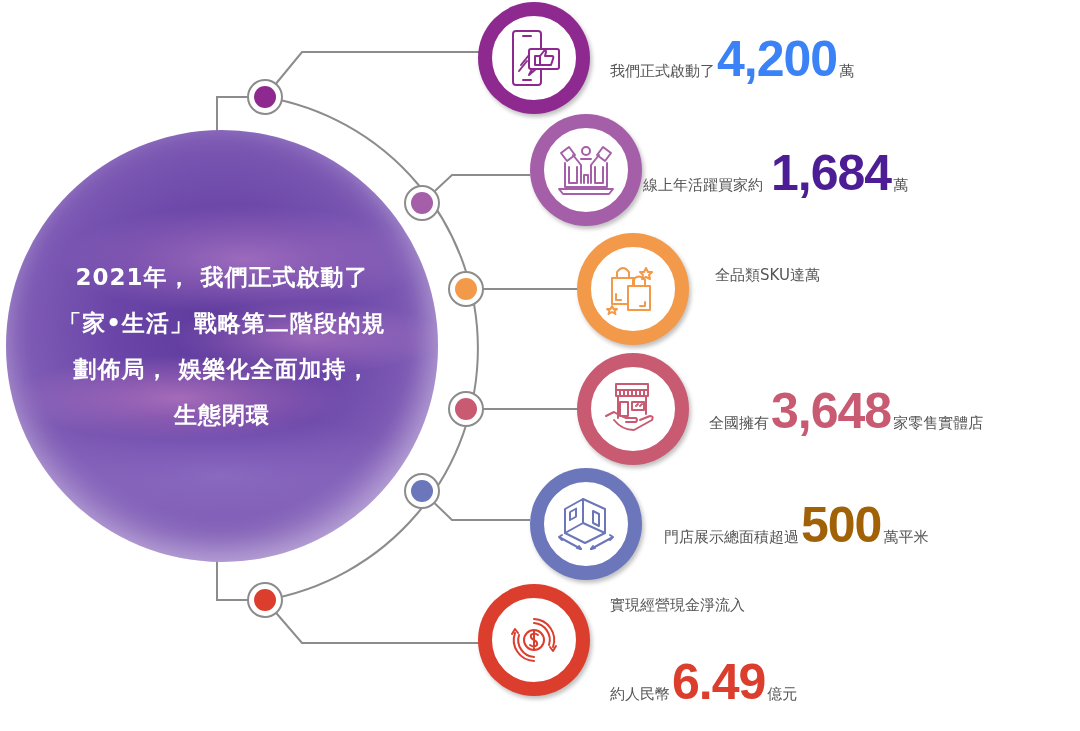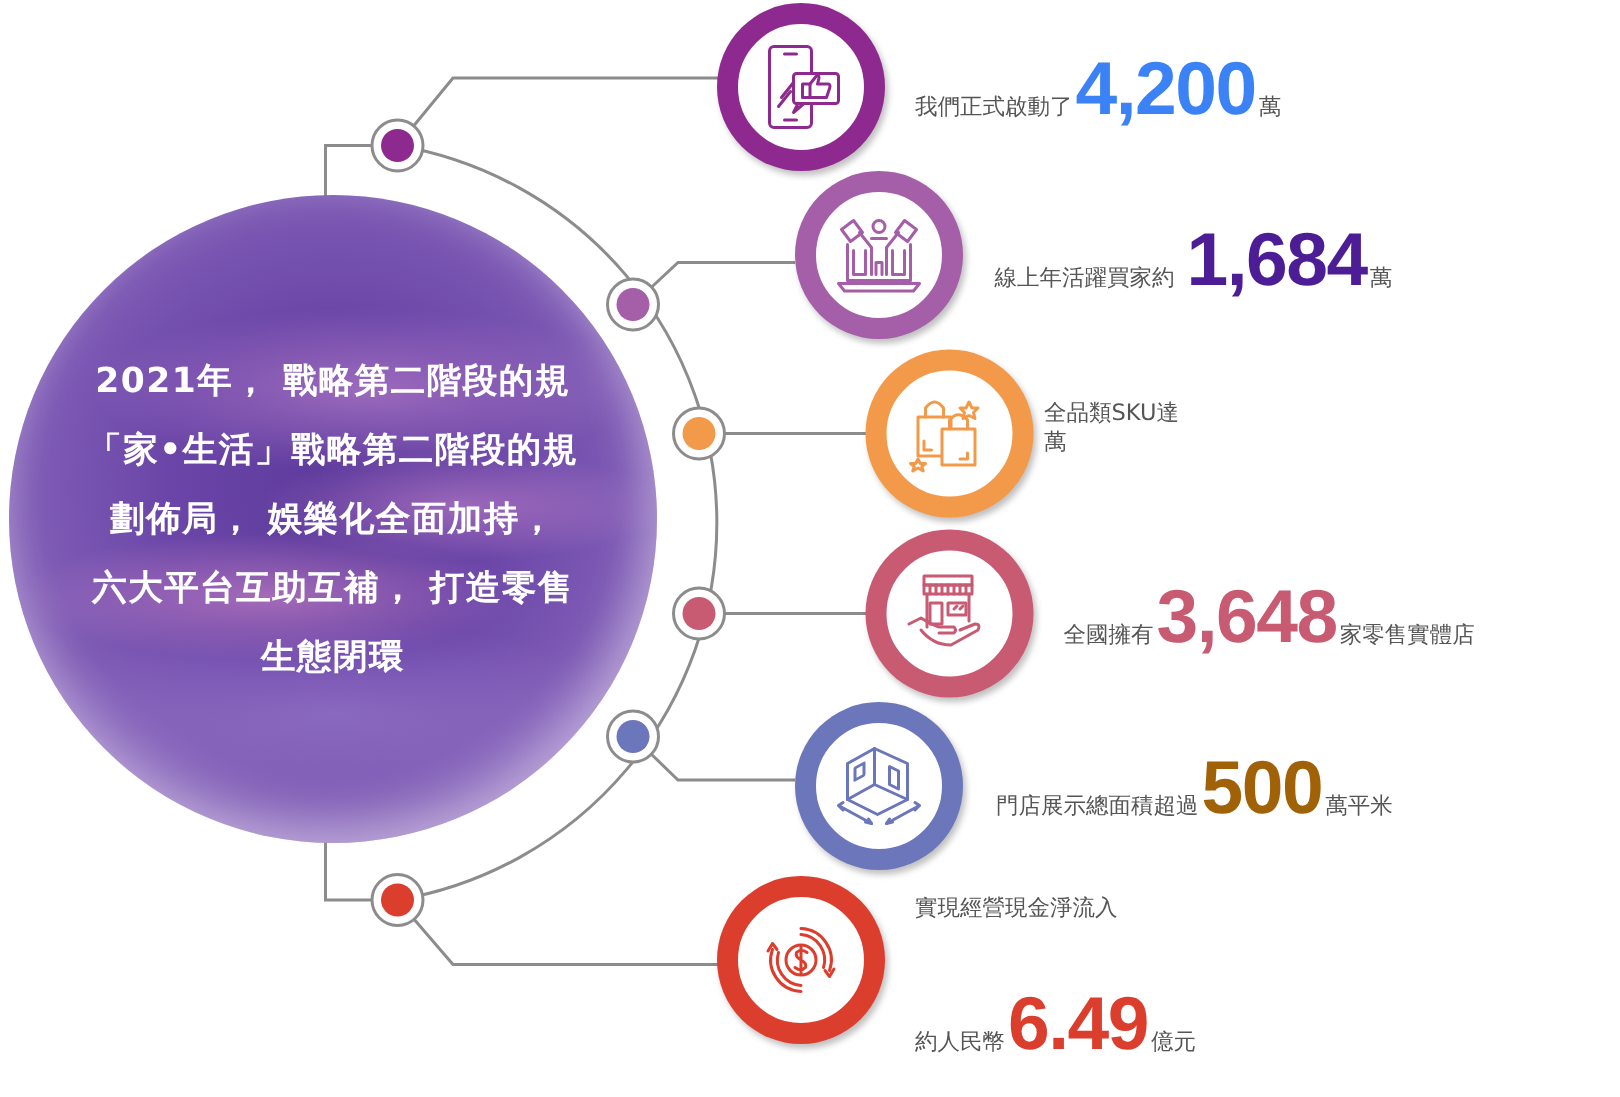--- a/index.html
+++ b/index.html
@@ -60,24 +60,23 @@
   <polyline points="265,97 302,52 480,52" fill="none" stroke="#8c8c8c" stroke-width="2"></polyline>
   <polyline points="422,203 452,175 530,175" fill="none" stroke="#8c8c8c" stroke-width="2"></polyline>
   <polyline points="466,289 578,289" fill="none" stroke="#8c8c8c" stroke-width="2"></polyline>
   <polyline points="466,409 578,409" fill="none" stroke="#8c8c8c" stroke-width="2"></polyline>
   <polyline points="422,491 452,520 530,520" fill="none" stroke="#8c8c8c" stroke-width="2"></polyline>
   <polyline points="265,600 302,643 480,643" fill="none" stroke="#8c8c8c" stroke-width="2"></polyline>
 </svg>
 
 <div class="sphere">
   <div class="sphere-text">
-    <span class="line bold">2021年， 戰略第二階段的規</span>
+    <span class="line bold">2021年， 我們正式啟動了</span>
     <span class="line bold">「家•生活」戰略第二階段的規</span>
     <span class="line bold">劃佈局， 娛樂化全面加持，</span>
-    <span class="line bold">六大平台互助互補， 打造零售</span>
     <span class="line bold">生態閉環</span>
   </div>
 </div>
 
 <div class="node" style="left:247px;top:79px;">
     <div class="dot" style="background:#8e2a8f"></div>
   </div>
 <div class="node" style="left:404px;top:185px;">
     <div class="dot" style="background:#a55fa8"></div>
   </div>
@@ -183,26 +182,26 @@
       <path d="M33 50 A17 17 0 0 1 18 28"></path>
     </svg>
   </div>
 </div>
 
 <div class="stat" style="left:610px;top:34px;">
   <span class="label">我們正式啟動了</span>
   <span class="num" style="color:#3b82f6">4,200</span>
   <span class="unit">萬</span>
 </div>
-<div class="stat" style="left:663px;top:148px;">
+<div class="stat" style="left:643px;top:148px;">
   <span class="label">線上年活躍買家約</span>
   <span class="num" style="color:#4c1d95;margin-left:8px;">1,684</span>
   <span class="unit">萬</span>
 </div>
-<div class="stat" style="left:696px;top:266px;flex-direction:column;">
+<div class="stat" style="left:715px;top:266px;">
   <span class="label">全品類SKU達</span>
   <span class="unit">萬</span>
 </div>
 <div class="stat" style="left:709px;top:386px;">
   <span class="label">全國擁有</span>
   <span class="num" style="color:#c85a72">3,648</span>
   <span class="unit">家零售實體店</span>
 </div>
 <div class="stat" style="left:664px;top:500px;">
   <span class="label">門店展示總面積超過</span>

